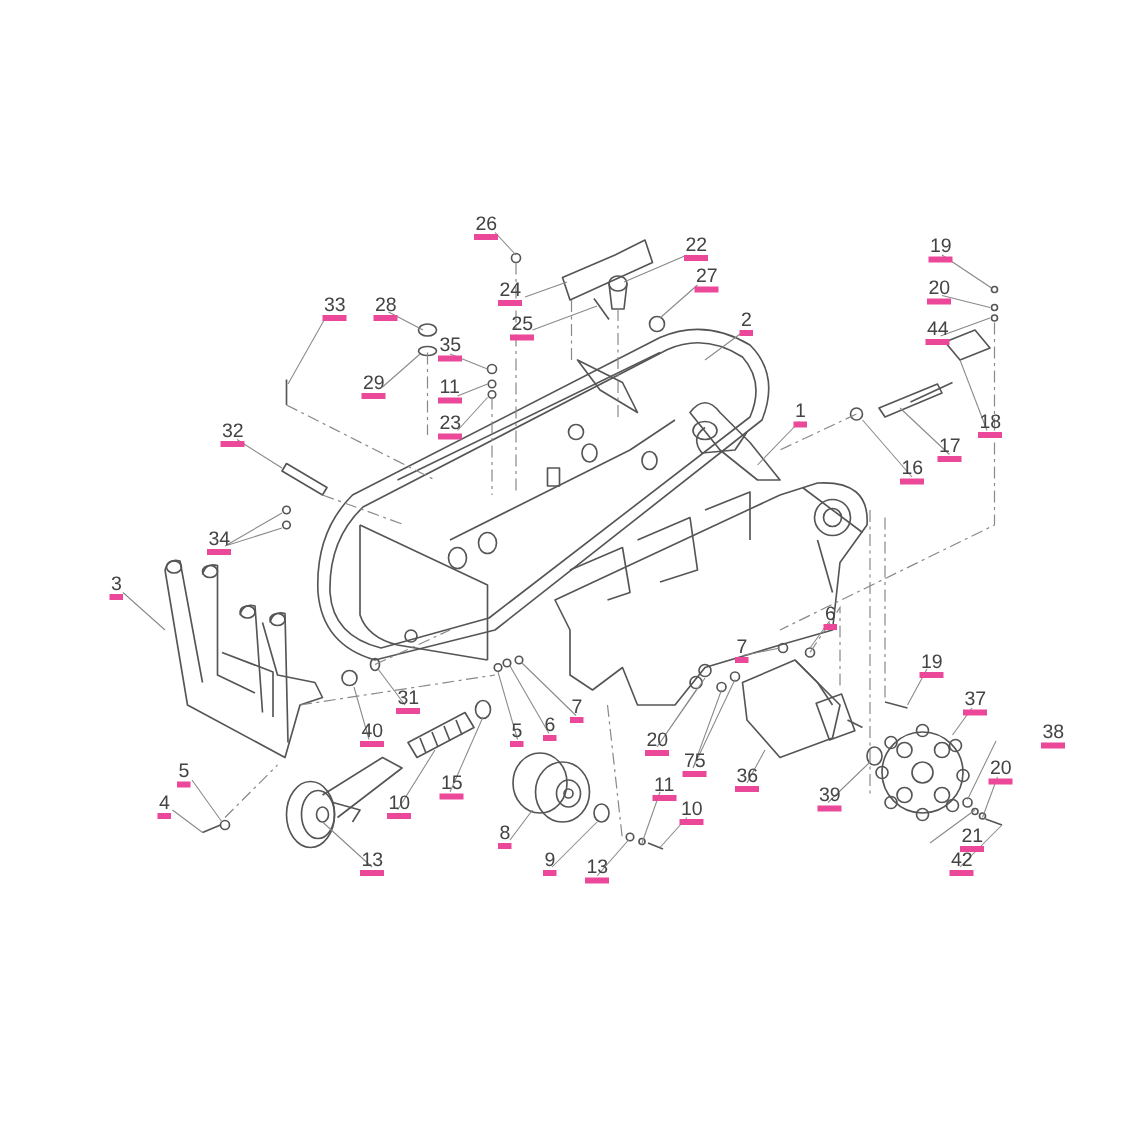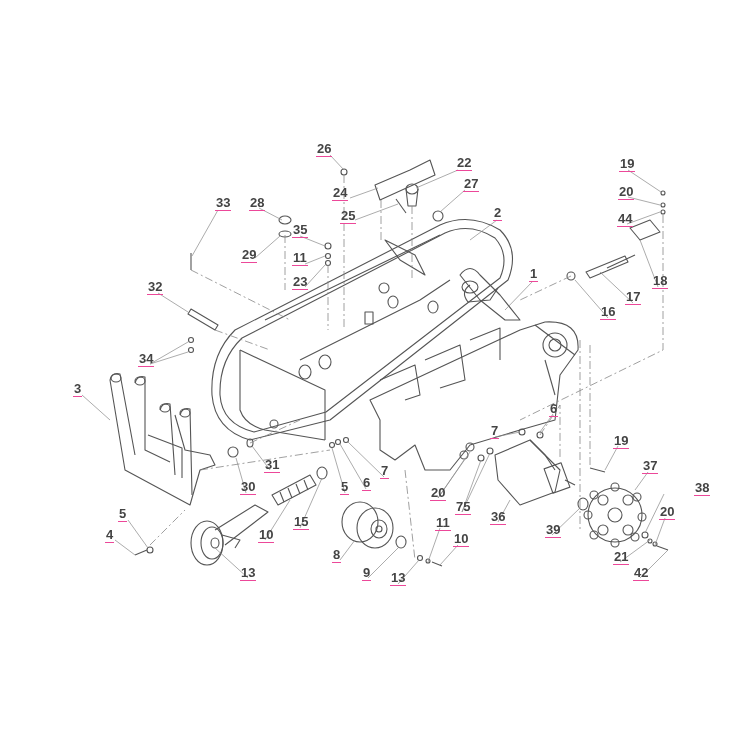--- a/index.html
+++ b/index.html
@@ -1,19 +1,19 @@
 <!DOCTYPE html>
 <html><head>
 <meta charset="utf-8">
 <style>
   html,body{margin:0;padding:0;background:#ffffff;}
   #canvas{position:relative;width:750px;height:750px;overflow:hidden;background:#ffffff;
     font-family:"Liberation Sans","DejaVu Sans",sans-serif;}
   svg.art{position:absolute;left:0;top:0;}
-  .lbl{position:absolute;font-size:13px;color:#444;line-height:14px;border-bottom:1px solid #ec4899;padding:0 1px;white-space:nowrap;font-weight:bold;}
+  .lbl{position:absolute;font-size:13px;color:#444;line-height:14px;border-bottom:4px solid #ec4899;padding:0 1px;white-space:nowrap;}
 </style>
 </head>
 <body>
 
 <div id="canvas">
   <svg class="art" width="750" height="750" viewBox="0 0 750 750">
     <g fill="none" stroke="#555" stroke-width="1.1" stroke-linejoin="round">
 
       <g>
         <path d="M235 330 L440 225 Q470 212 500 230 Q520 250 508 280 L330 420 L250 440 Q215 430 212 395 Q210 355 235 330 Z"></path>
@@ -241,21 +241,21 @@
   <span class="lbl" style="left:138px;top:352px">34</span>
   <span class="lbl" style="left:619px;top:157px">19</span>
   <span class="lbl" style="left:618px;top:185px">20</span>
   <span class="lbl" style="left:617px;top:212px">44</span>
   <span class="lbl" style="left:652px;top:274px">18</span>
   <span class="lbl" style="left:625px;top:290px">17</span>
   <span class="lbl" style="left:600px;top:305px">16</span>
   <span class="lbl" style="left:529px;top:267px">1</span>
   <span class="lbl" style="left:73px;top:382px">3</span>
   <span class="lbl" style="left:264px;top:458px">31</span>
-  <span class="lbl" style="left:240px;top:480px">30</span>
+  <span class="lbl" style="left:240px;top:480px">40</span>
   <span class="lbl" style="left:118px;top:507px">5</span>
   <span class="lbl" style="left:105px;top:528px">4</span>
   <span class="lbl" style="left:258px;top:528px">10</span>
   <span class="lbl" style="left:293px;top:515px">15</span>
   <span class="lbl" style="left:240px;top:566px">13</span>
   <span class="lbl" style="left:340px;top:480px">5</span>
   <span class="lbl" style="left:362px;top:476px">6</span>
   <span class="lbl" style="left:380px;top:464px">7</span>
   <span class="lbl" style="left:332px;top:548px">8</span>
   <span class="lbl" style="left:362px;top:566px">9</span>
@@ -265,15 +265,15 @@
   <span class="lbl" style="left:430px;top:486px">20</span>
   <span class="lbl" style="left:455px;top:500px">75</span>
   <span class="lbl" style="left:490px;top:510px">36</span>
   <span class="lbl" style="left:490px;top:424px">7</span>
   <span class="lbl" style="left:549px;top:402px">6</span>
   <span class="lbl" style="left:613px;top:434px">19</span>
   <span class="lbl" style="left:642px;top:459px">37</span>
   <span class="lbl" style="left:694px;top:481px">38</span>
   <span class="lbl" style="left:659px;top:505px">20</span>
   <span class="lbl" style="left:545px;top:523px">39</span>
-  <span class="lbl" style="left:613px;top:550px">21</span>
+  <span class="lbl" style="left:640px;top:550px">21</span>
   <span class="lbl" style="left:633px;top:566px">42</span>
 </div>
 
 </body></html>

